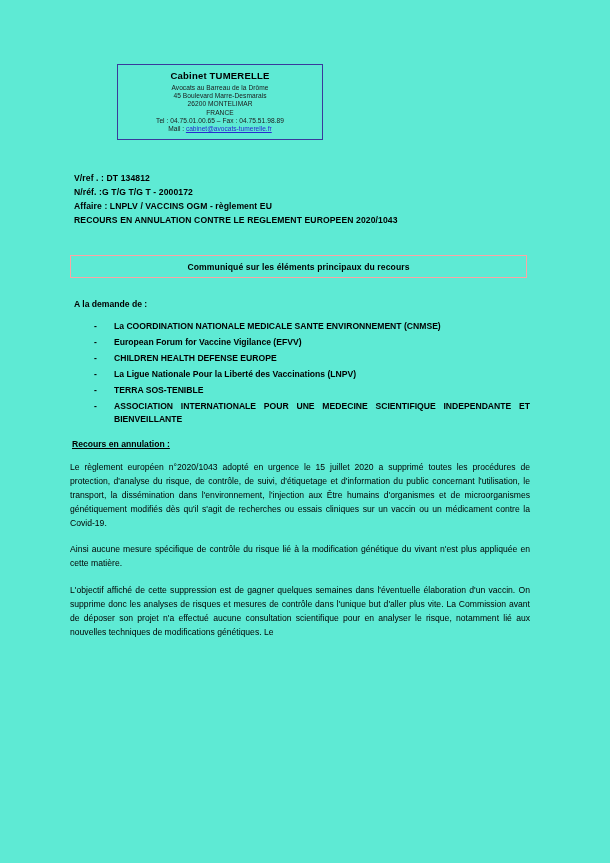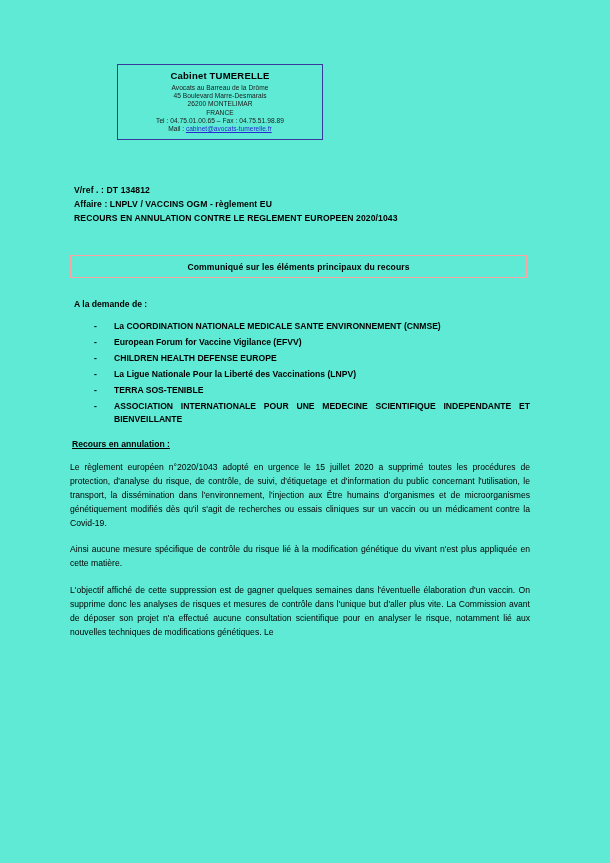--- a/index.html
+++ b/index.html
@@ -50,21 +50,21 @@
   .lh-mail .mail-label { color: #1a1a1a; }
   .lh-mail a {
     color: #2a2ad0;
     text-decoration: underline;
   }
 
   
   .refs {
     position: absolute;
     left: 74px;
-    top: 184px;
+    top: 172px;
     width: 470px;
     font-size: 8.6px;
     font-weight: bold;
     line-height: 1.62;
     letter-spacing: 0.1px;
   }
 
   
   .banner {
     position: absolute;
@@ -148,20 +148,21 @@
     <div class="lh-line">FRANCE</div>
     <div class="lh-line">Tel : 04.75.01.00.65 – Fax : 04.75.51.98.89</div>
     <div class="lh-mail">
       <span class="mail-label">Mail :</span>
       <a href="#">cabinet@avocats-tumerelle.fr</a>
     </div>
   </div>
 
   <div class="refs">
     <div>V/ref . : DT 134812</div>
+    <div>N/réf. :G T/G T/G T - 2000172</div>
     <div>Affaire : LNPLV / VACCINS OGM - règlement EU</div>
     <div>RECOURS EN ANNULATION CONTRE LE REGLEMENT EUROPEEN 2020/1043</div>
   </div>
 
   <div class="banner">
     <span class="banner-text">Communiqué sur les éléments principaux du recours</span>
   </div>
 
   <div class="content">
 

